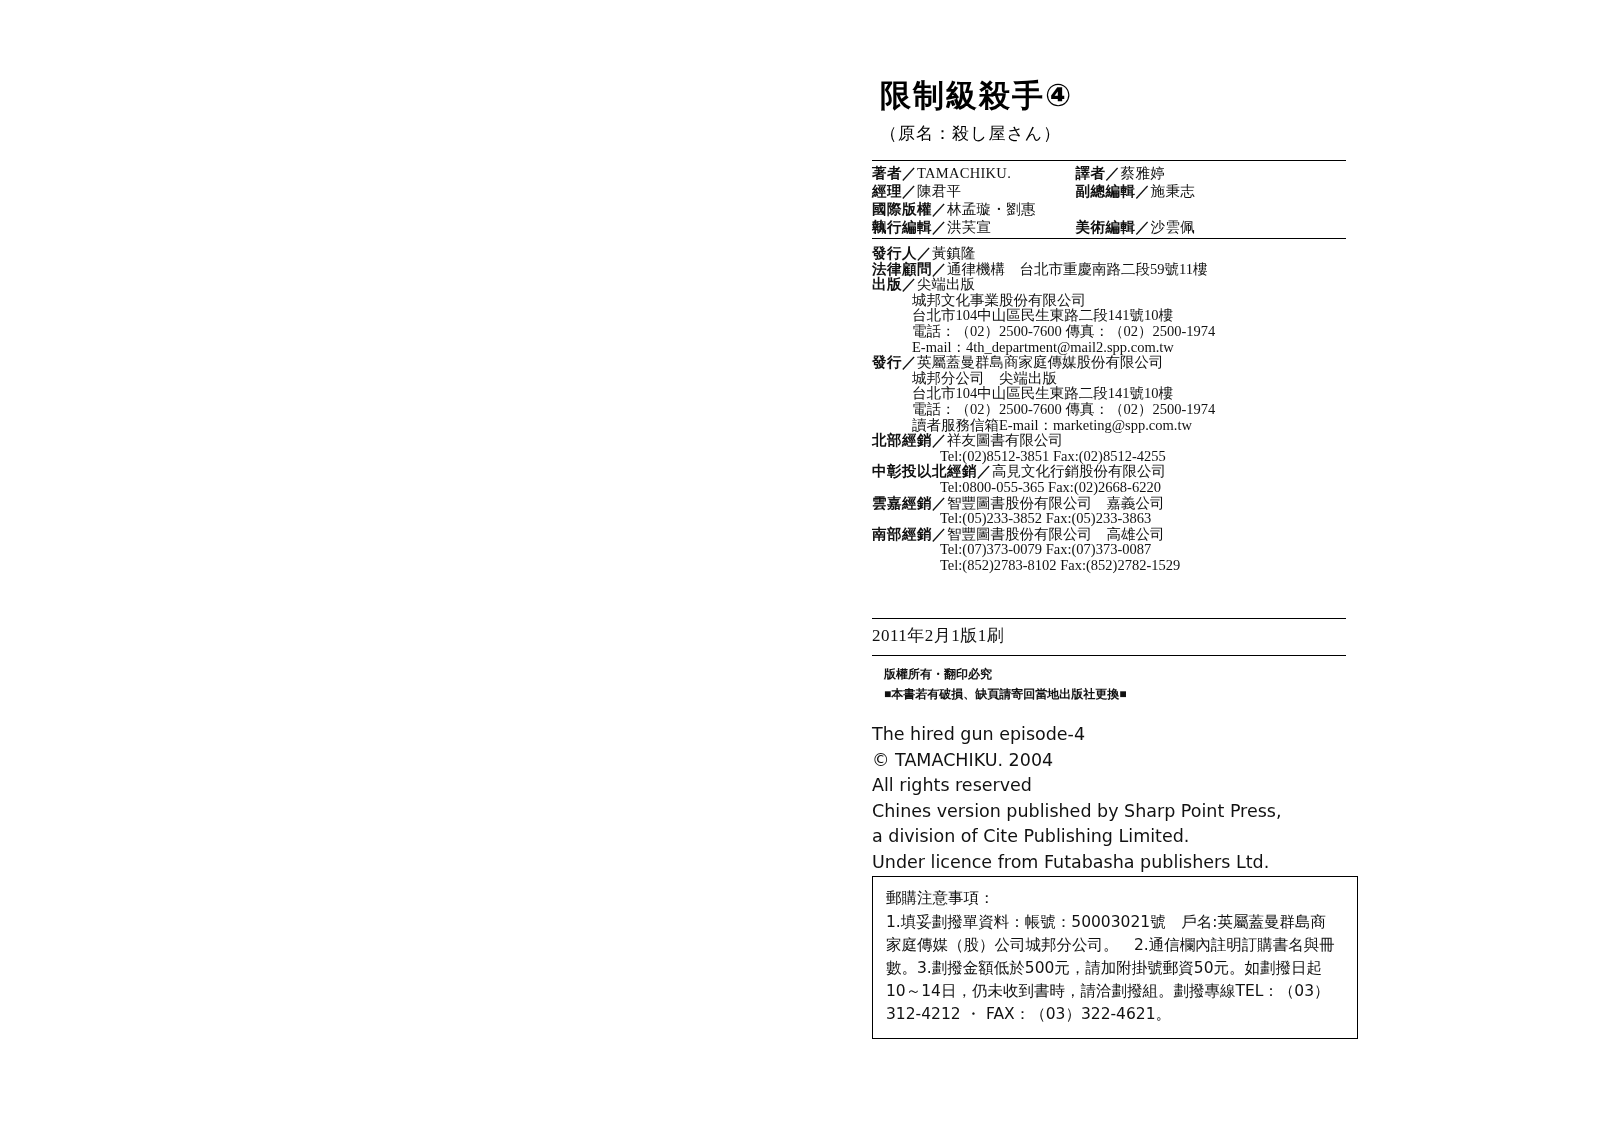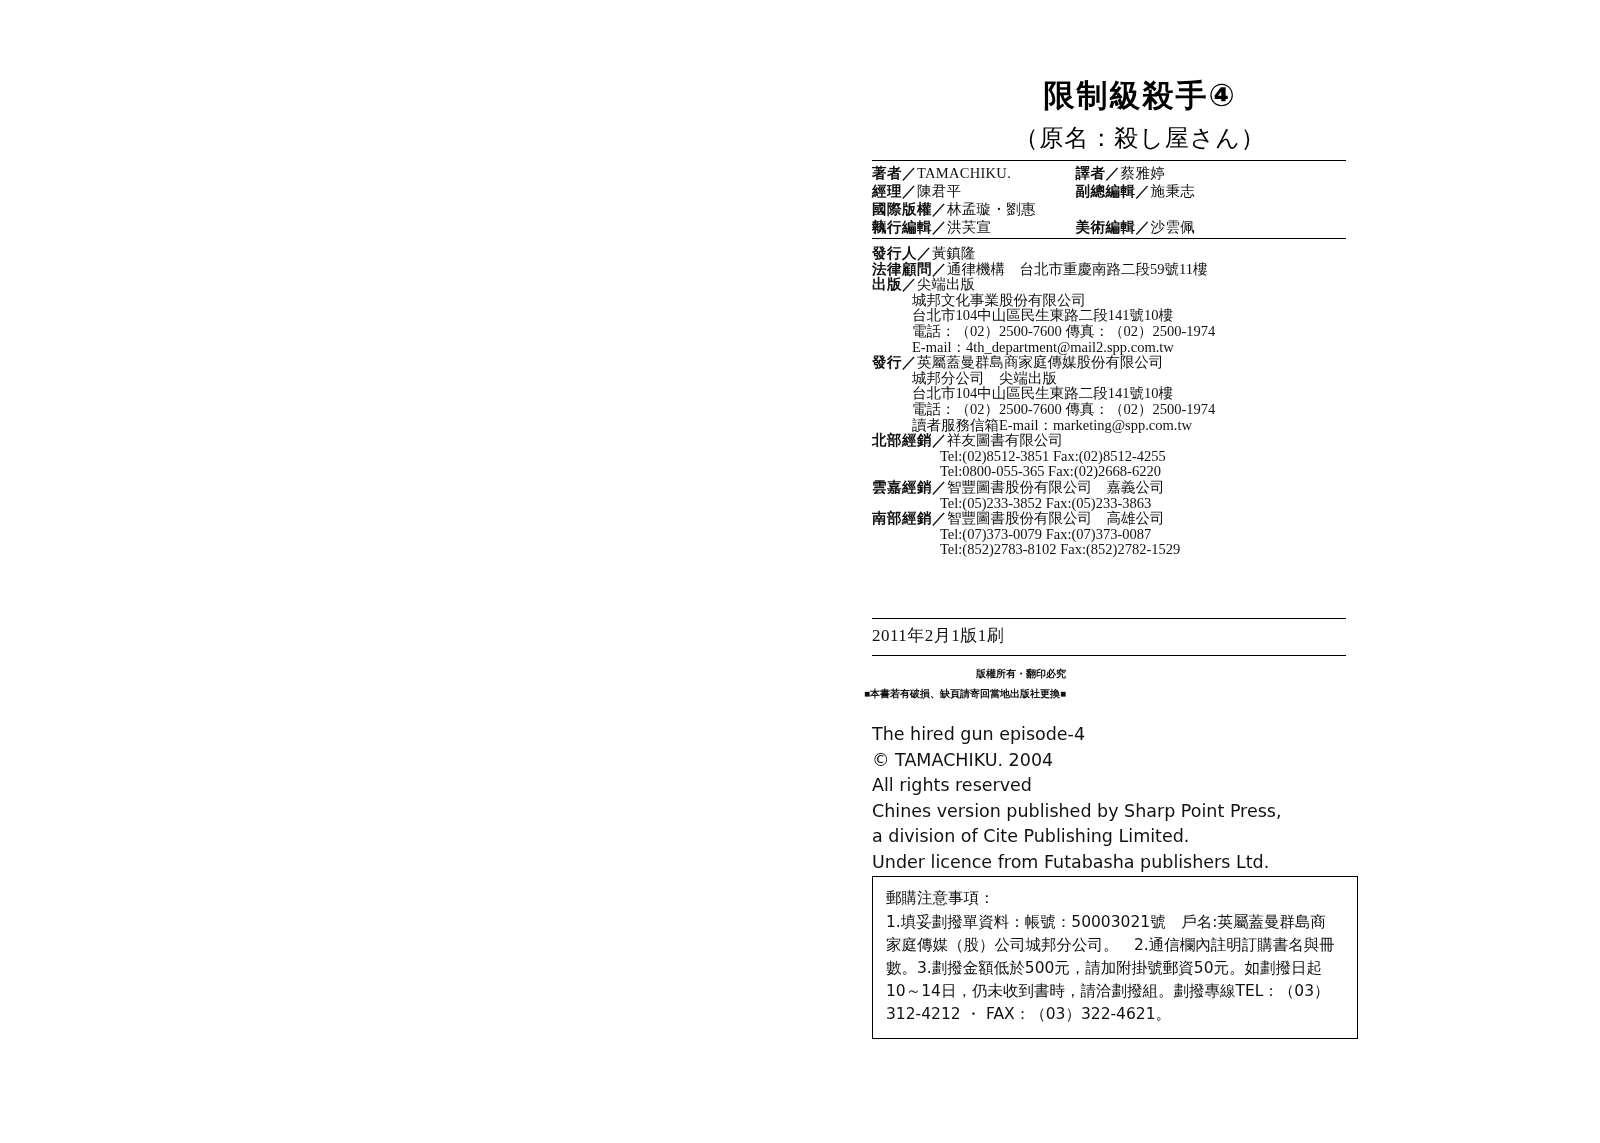--- a/index.html
+++ b/index.html
@@ -21,33 +21,32 @@
     width: 1600px;
     height: 1143px;
   }
 
   
   .title-block {
     position: absolute;
     left: 880px;
     top: 78px;
     width: 520px;
-    text-align: center;
   }
   .book-title {
     font-family: "DejaVu Sans", sans-serif;
     font-weight: bold;
     font-size: 31px;
     letter-spacing: 2px;
     line-height: 1.1;
     color: #000;
   }
   .book-subtitle {
     font-family: "DejaVu Sans", sans-serif;
-    font-size: 24px;
+    font-size: 17px;
     margin-top: 10px;
     letter-spacing: 1px;
     color: #000;
   }
 
   
   .rule {
     position: absolute;
     background: #000;
     height: 1px;
@@ -96,26 +95,25 @@
     left: 872px;
     top: 624px;
     font-size: 17px;
     letter-spacing: 0.5px;
     text-align: right;
   }
 
   
   .rights {
     position: absolute;
-    left: 864px;
+    left: 884px;
     top: 664px;
-    font-size: 10px;
+    font-size: 12px;
     line-height: 20px;
     font-weight: bold;
-    text-align: right;
   }
 
   
   .english {
     position: absolute;
     left: 872px;
     top: 722px;
     font-family: "DejaVu Sans", sans-serif;
     font-size: 17.5px;
     line-height: 25.5px;
@@ -195,20 +193,21 @@
     <div class="line indent1"><span>台北市104中山區民生東路二段141號10樓</span></div>
     <div class="line indent1"><span>電話：（02）2500-7600 傳真：（02）2500-1974</span></div>
     <div class="line indent1"><span>E-mail：4th_department@mail2.spp.com.tw</span></div>
     <div class="line"><span class="lbl">發行／</span><span>英屬蓋曼群島商家庭傳媒股份有限公司</span></div>
     <div class="line indent1"><span>城邦分公司　尖端出版</span></div>
     <div class="line indent1"><span>台北市104中山區民生東路二段141號10樓</span></div>
     <div class="line indent1"><span>電話：（02）2500-7600 傳真：（02）2500-1974</span></div>
     <div class="line indent1"><span>讀者服務信箱E-mail：marketing@spp.com.tw</span></div>
     <div class="line"><span class="lbl">北部經銷／</span><span>祥友圖書有限公司</span></div>
     <div class="line indent2"><span>Tel:(02)8512-3851  Fax:(02)8512-4255</span></div>
+    <div class="line"><span class="lbl">中彰投以北經銷／</span><span>高見文化行銷股份有限公司</span></div>
     <div class="line indent2"><span>Tel:0800-055-365  Fax:(02)2668-6220</span></div>
     <div class="line"><span class="lbl">雲嘉經銷／</span><span>智豐圖書股份有限公司　嘉義公司</span></div>
     <div class="line indent2"><span>Tel:(05)233-3852  Fax:(05)233-3863</span></div>
     <div class="line"><span class="lbl">南部經銷／</span><span>智豐圖書股份有限公司　高雄公司</span></div>
     <div class="line indent2"><span>Tel:(07)373-0079  Fax:(07)373-0087</span></div>
     <div class="line indent2"><span>Tel:(852)2783-8102  Fax:(852)2782-1529</span></div>
   </div>
 
   <div class="rule rule-date-t"></div>
   <div class="date-line">2011年2月1版1刷</div>

